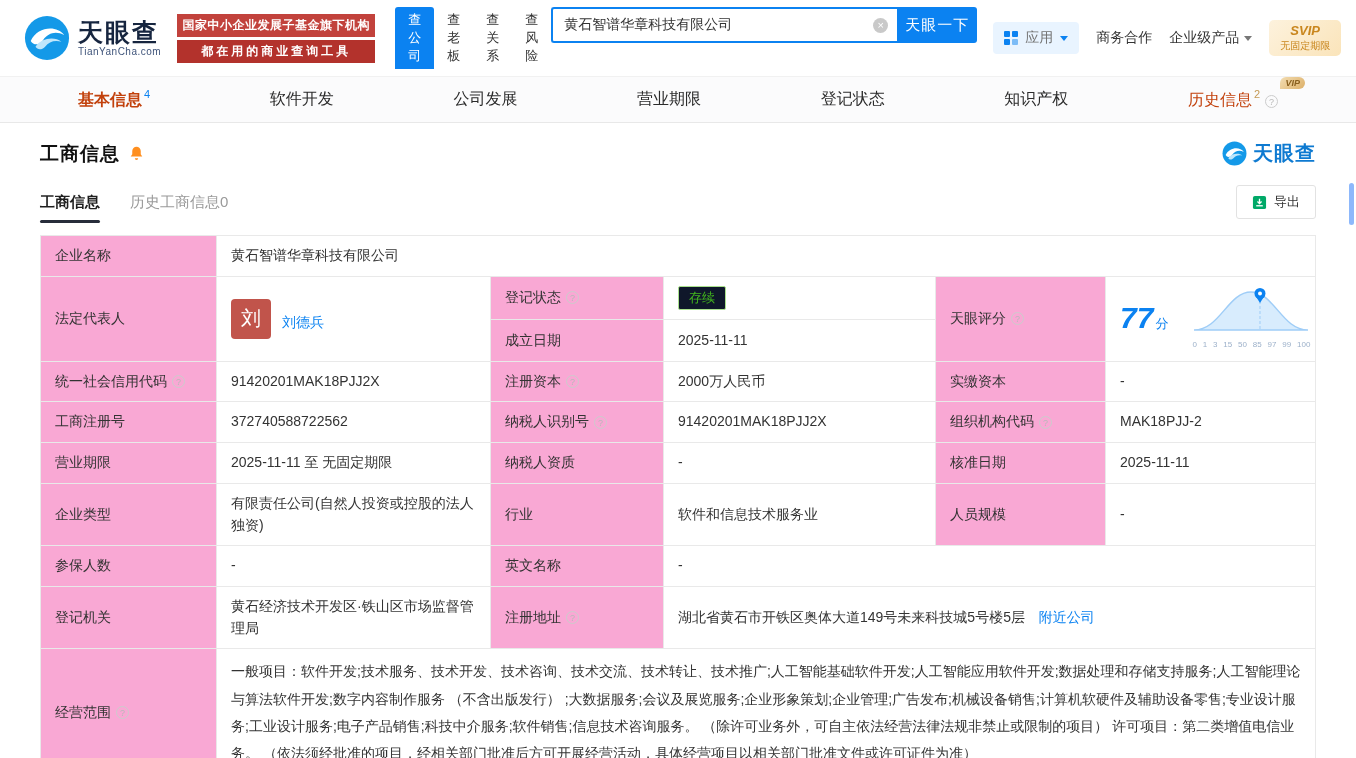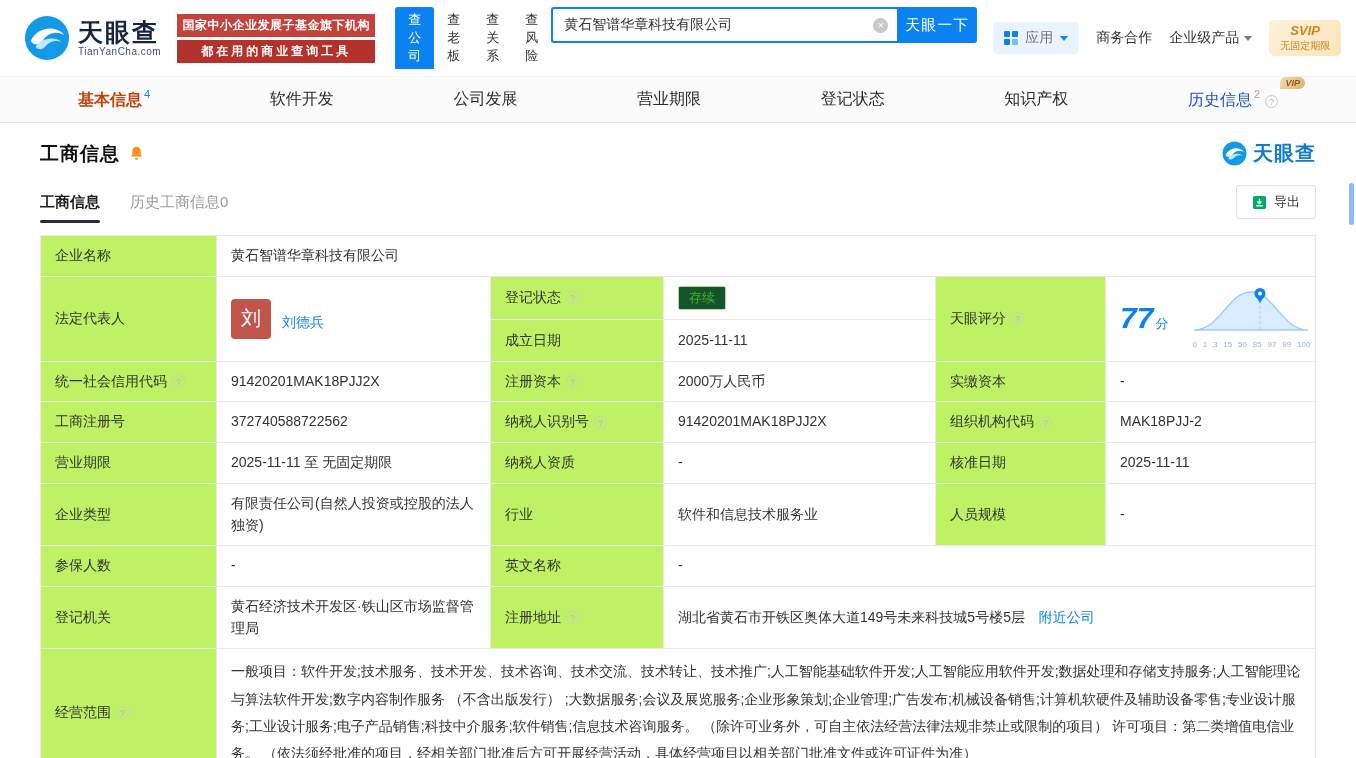--- a/index.html
+++ b/index.html
@@ -50,21 +50,21 @@
   .vsep { width:1px; height:16px; background:#ddd; }
 
   
   .nav { height:47px; background:#fbfbfc; border-top:1px solid #f1f1f1; border-bottom:1px solid #e8e8e8;
          display:flex; align-items:center; justify-content:space-between; padding:0 78px; }
   .ntab { font-size:16px; color:#2b2b2b; cursor:pointer; position:relative; white-space:nowrap; }
   .ntab .t { vertical-align:middle; }
   .ntab sup { font-size:11px; margin-left:2px; }
   .ntab.active .t { color:#c2410c; font-weight:bold; }
   .ntab.active sup { color:#0b82f1; }
-  .ntab.gold .t { color:#1d4ed8; }
+  .ntab.gold .t { color:#c2410c; }
   .ntab.gold sup { color:#c59a55; }
   .vip-tag { position:absolute; top:-11px; right:-27px; background:linear-gradient(135deg,#f3ddb2,#ddb069);
          color:#8a601f; font-size:9px; font-weight:bold; font-style:italic; padding:1px 5px;
          border-radius:6px 6px 6px 0; }
 
   
   .main { padding:0 40px; background:#fff; }
   .card-head { display:flex; justify-content:space-between; align-items:center; margin-top:17px; }
   .ctitle { display:flex; align-items:center; gap:8px; }
   .ctitle h2 { font-size:19px; color:#111; font-weight:bold; letter-spacing:1px; }
@@ -78,31 +78,31 @@
   .subtab.active::after { content:""; position:absolute; left:0; right:0; bottom:0; height:3px;
          background:#272d3a; border-radius:2px; }
   .export { display:flex; align-items:center; gap:7px; background:#fff; border:1px solid #e2e2e2;
          border-radius:3px; padding:7px 15px; font-size:13px; color:#333; cursor:pointer;
          font-family:inherit; margin-bottom:4px; }
 
   
   table { border-collapse:collapse; width:100%; margin-top:12px; table-layout:fixed; }
   td { border:1px solid #e9e9e9; font-size:14px; color:#333; padding:9px 14px; line-height:1.55;
        vertical-align:middle; word-break:break-all; }
-  td.lbl { background:#bef264; }
+  td.lbl { background:#f9a8d4; }
   .li { display:flex; align-items:center; }
   .q { display:inline-block; width:13px; height:13px; border:1px solid #ccc; border-radius:50%;
        color:#b9b9b9; font-size:9px; line-height:12px; text-align:center; margin-left:5px;
        flex:none; cursor:pointer; }
   .q::before { content:"?"; }
   .link { color:#0b82f1; cursor:pointer; text-decoration:none;margin-top:8px; }
   .rep { display:flex; align-items:center; gap:11px; }
   .avatar { width:40px; height:40px; background:#c1544b; color:#fff; border-radius:4px; font-size:20px;
        display:flex; align-items:center; justify-content:center; cursor:pointer; flex:none; }
-  .badge-green { display:inline-block; color:#42b51e; background:#14532d; border:1px solid #a9e08c;
+  .badge-green { display:inline-block; color:#42b51e; background:#0f172a; border:1px solid #a9e08c;
        font-size:13px; padding:1px 10px; border-radius:2px; line-height:1.5; }
   .score-wrap { display:flex; align-items:center; justify-content:space-between; gap:24px; }
   .score-num { color:#0b82f1; white-space:nowrap; }
   .score-val { font-size:30px; font-weight:bold; font-style:italic; }
   .score-unit { font-size:13px; margin-left:2px; }
   .chart { width:118px; flex:none; }
   .axis { display:flex; justify-content:space-between; font-size:8px; color:#9db1ca; margin-top:1px; }
   .scope { line-height:1.95; }
 
   .scrollthumb { position:fixed; right:2px; top:183px; width:5px; height:42px;

